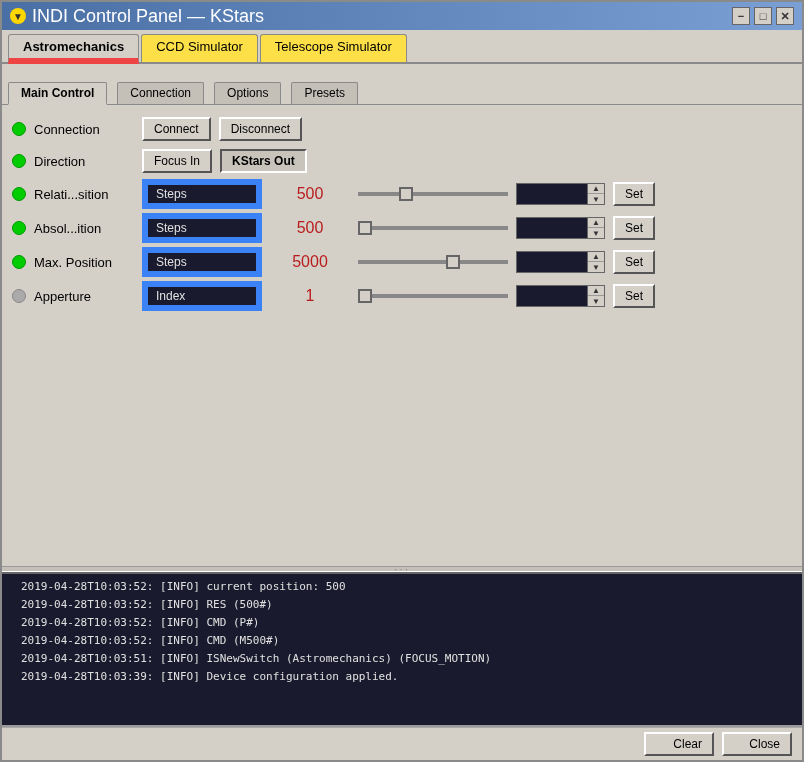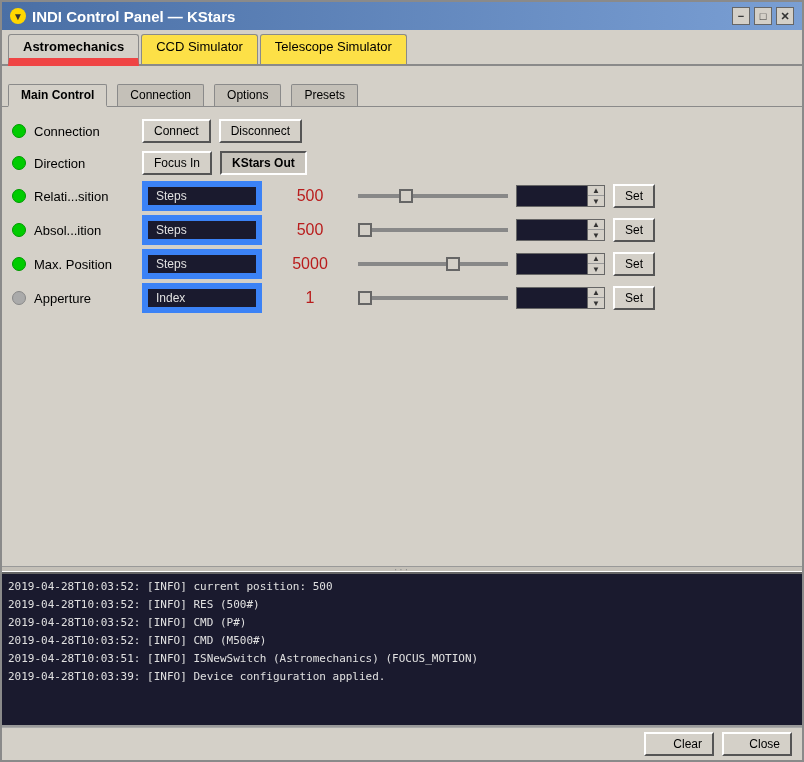--- a/index.html
+++ b/index.html
@@ -42,22 +42,22 @@
       background: #ffd700;
       border-radius: 50%;
       display: flex;
       align-items: center;
       justify-content: center;
       font-size: 10px;
       color: #333;
       font-weight: bold;
     }
     .title-bar-title {
-      font-size: 15px;
-      font-weight: bold;
+      font-size: 18px;
+      font-weight: normal;
     }
     .title-bar-buttons {
       display: flex;
       gap: 4px;
     }
     .title-btn {
       width: 18px;
       height: 18px;
       background: #d4d0c8;
       border: 1px solid #666;
@@ -83,21 +83,21 @@
       background: #fde047;
       border: 1px solid #8a8a8a;
       border-bottom: none;
       cursor: pointer;
       font-size: 13px;
       color: #000;
       border-radius: 3px 3px 0 0;
     }
     .tab-top.active {
       background: #d4d0c8;
-      border-bottom: 8px solid #ef4444;
+      border-bottom: 6px solid #ef4444;
       margin-bottom: -2px;
       font-weight: bold;
     }
 
     .tab-bar-inner {
       background: #d4d0c8;
       padding: 4px 6px 0 6px;
       display: flex;
       gap: 10px;
       border-bottom: 1px solid #8a8a8a;
@@ -268,21 +268,21 @@
       min-width: 40px;
     }
 
     .log-area {
       background: #1a1a2e;
       flex-shrink: 0;
       height: 155px;
       border-top: 2px solid #666;
       border-bottom: 2px solid #999;
       overflow-y: auto;
-      padding: 4px 6px;
+      padding: 4px 19px;
       font-family: monospace;
       font-size: 11px;
       color: #e0e0e0;
       position: relative;
     }
     .log-line {
       line-height: 18px;
       white-space: nowrap;
     }
     .log-resize {

